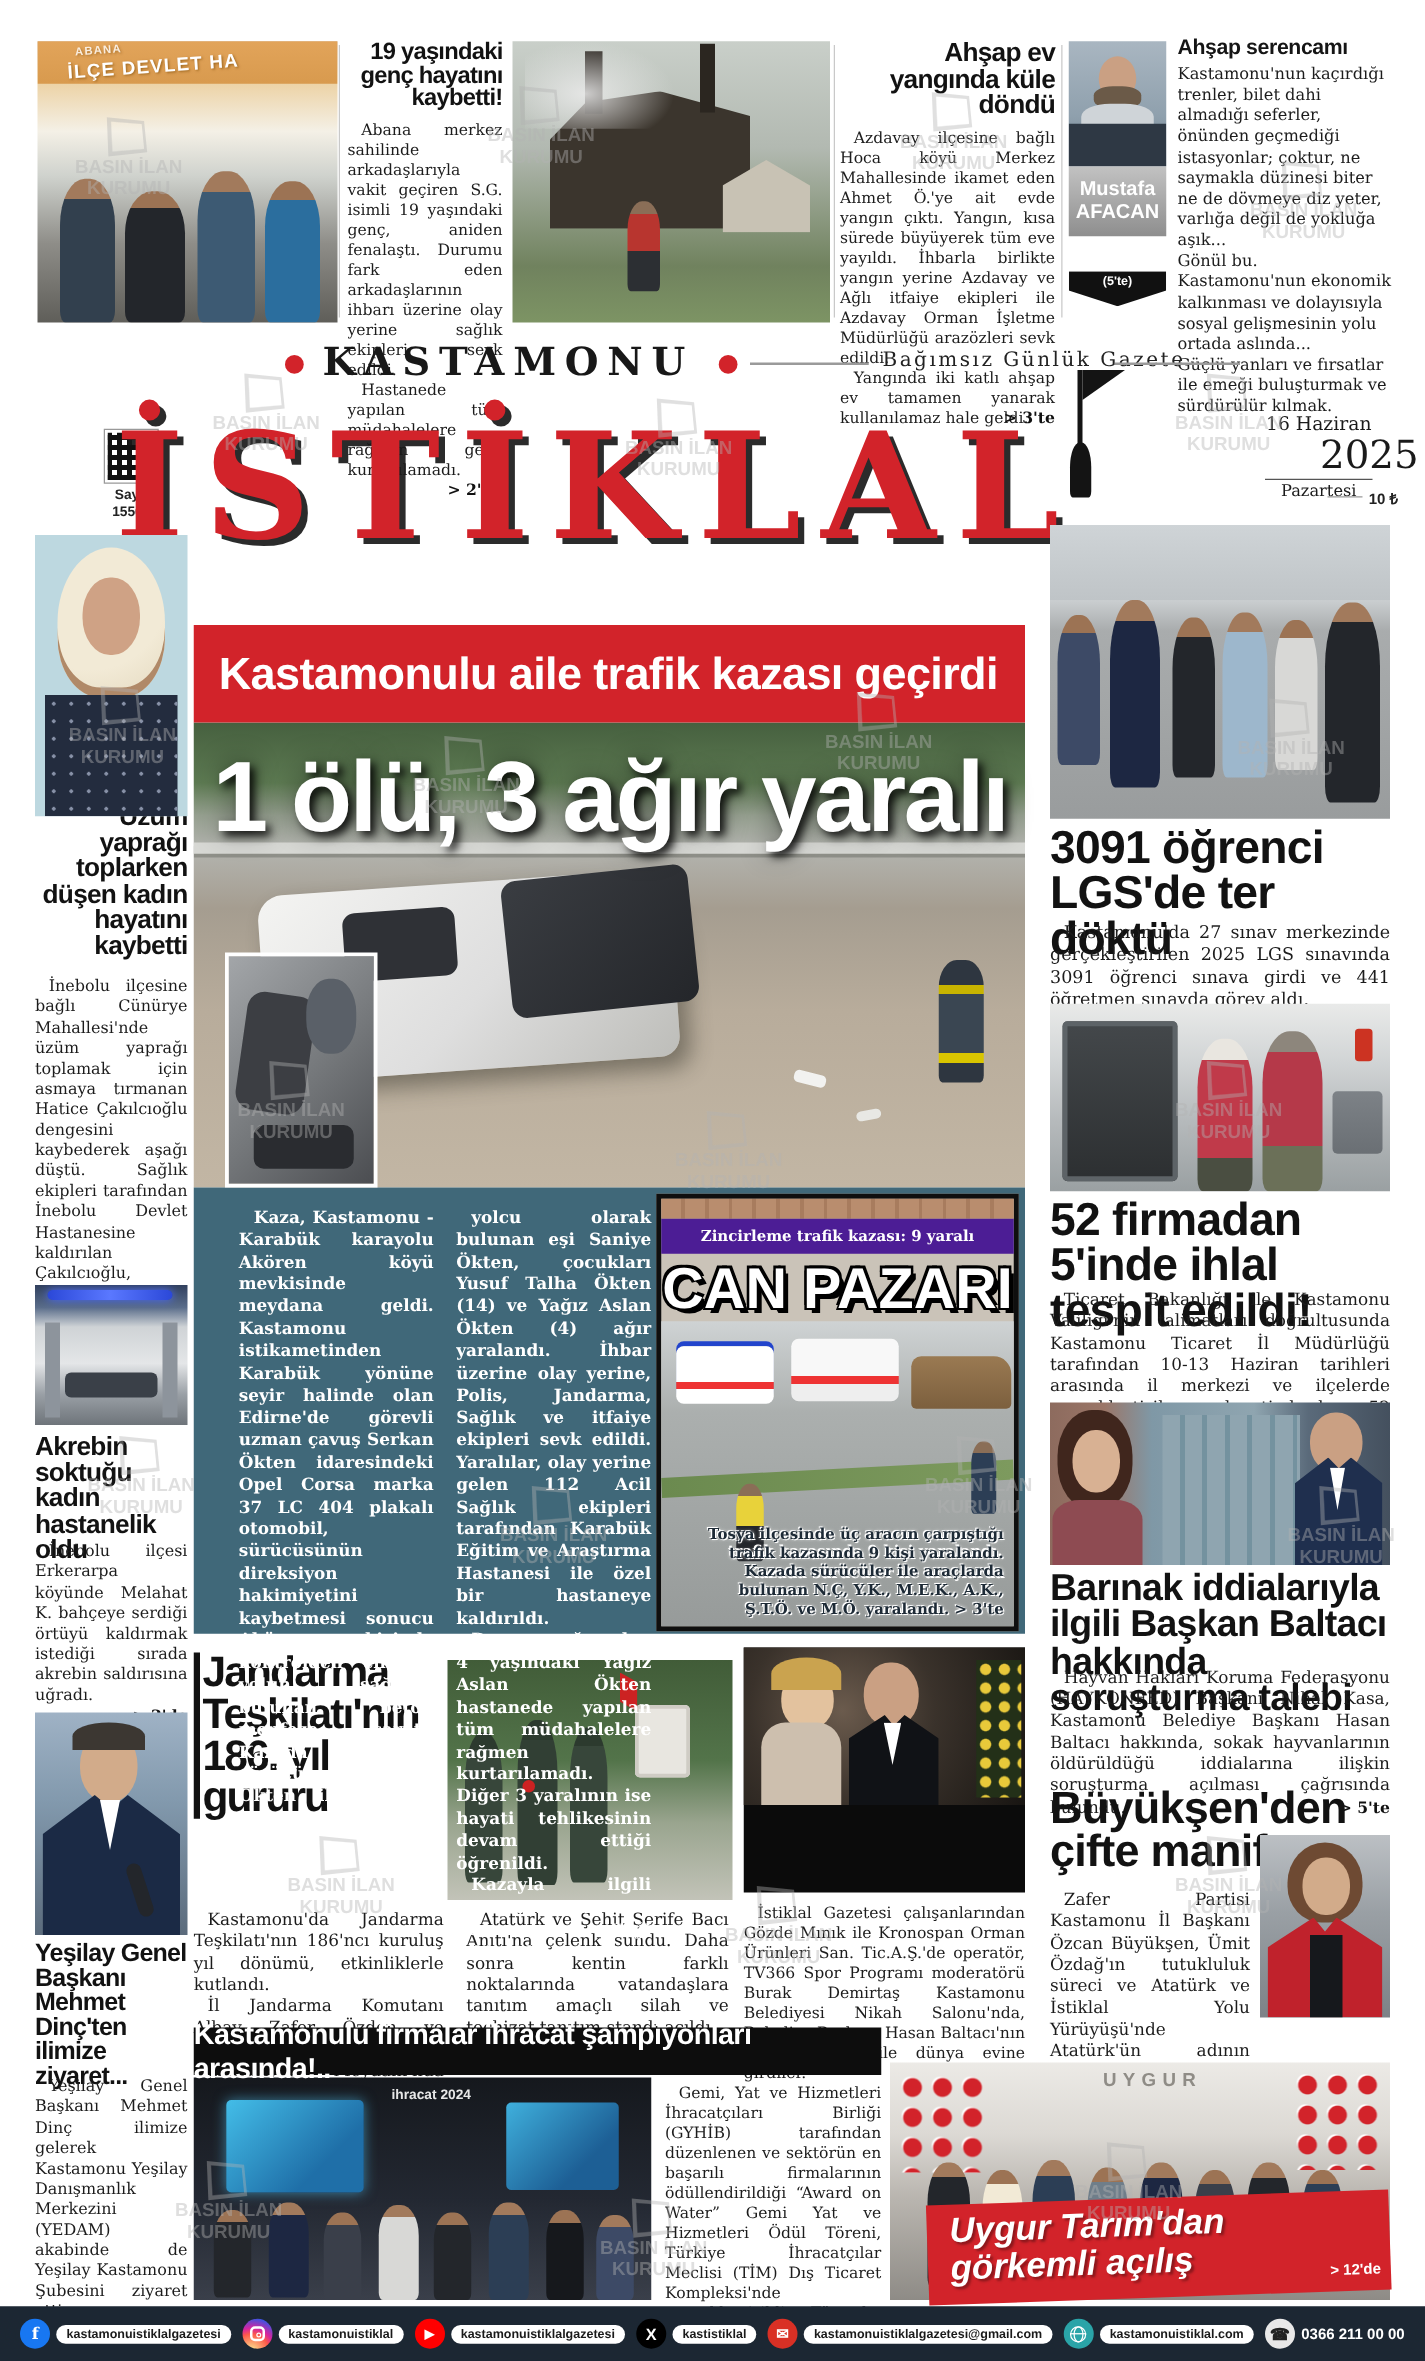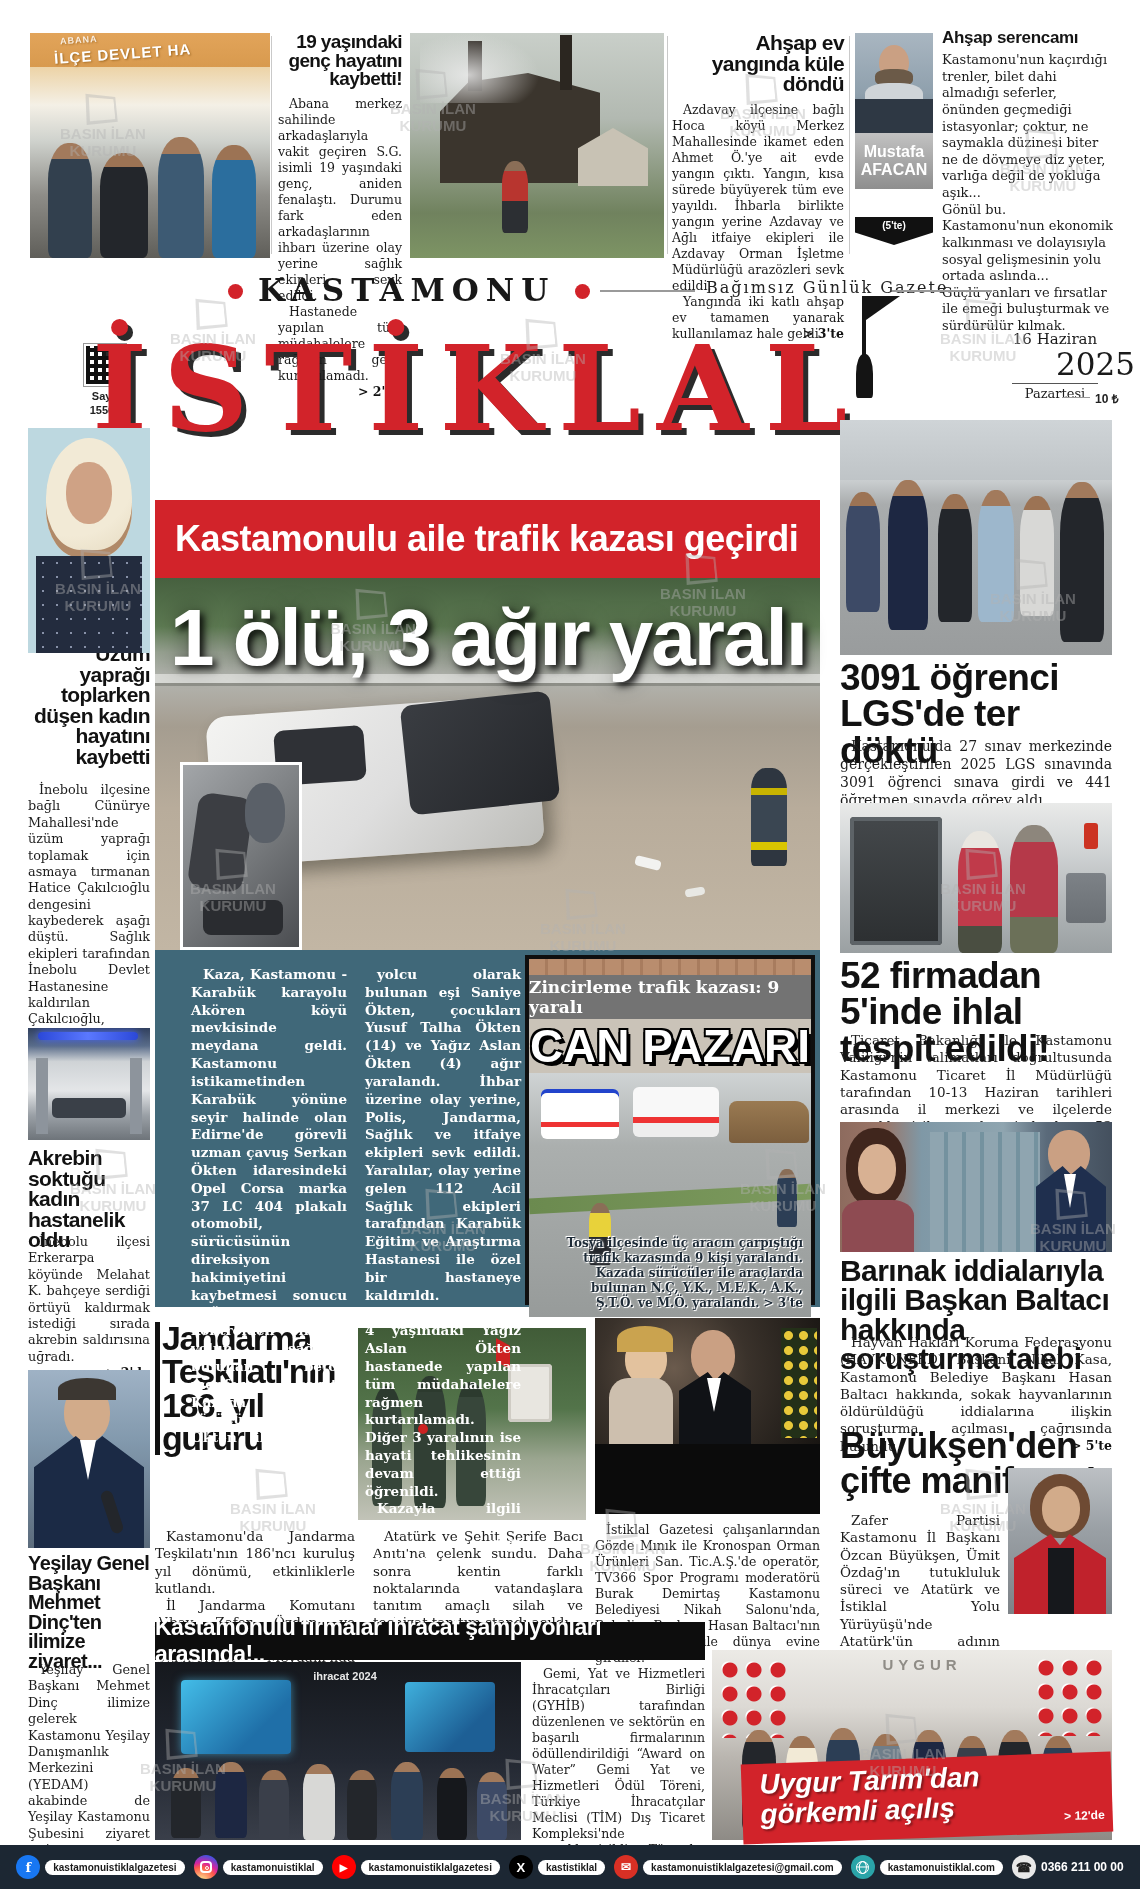--- a/index.html
+++ b/index.html
@@ -64,22 +64,22 @@
                    z-index:3; white-space:nowrap; }
   #lead-box { background:#406879; z-index:2; padding:16px 0 0 36px; }
   #lead-box .col { float:left; width:156px; margin-right:18px; }
   #lead-box p { font-family:"DejaVu Serif",serif; font-weight:700; color:#fff;
                 font-size:13.5px; line-height:1.32; text-align:justify; text-indent:12px; }
   #lead-box .agency { text-align:center; font-size:11px; text-indent:0;font-family:Liberation Serif, serif; }
 
   
   #canbox { border:4px solid #0f0f0f; background:#cac3b8; z-index:4; }
   #can-brick { height:16px; background:repeating-linear-gradient(90deg,#b98d6e 0 16px,#a87c5e 16px 19px); }
-  #can-kicker { height:44px; background:#737373; color:#fff; font-family:"DejaVu Serif",serif;
-                font-weight:700; font-size:17px; display:flex; align-items:center; justify-content:center; }
+  #can-kicker { height:28px; background:#4c1d95; color:#fff; font-family:"DejaVu Serif",serif;
+                font-weight:700; font-size:12px; display:flex; align-items:center; justify-content:center; }
   #can-headline { height:54px; display:flex; align-items:center; justify-content:center;
                   color:#fff; font-weight:700; font-size:46px; letter-spacing:0;
                   text-shadow:2px 2px 0 #000,-2px 2px 0 #000,2px -2px 0 #000,-2px -2px 0 #000,4px 4px 0 #000; }
   #can-caption { position:absolute; right:8px; bottom:6px; width:88%;
                  font-family:"DejaVu Serif",serif; font-weight:700; font-size:12px; line-height:1.25;
                  color:#1d2a36; text-align:right;
                  text-shadow:0 0 3px #fff, 1px 1px 0 #fff, -1px -1px 0 #fff; }
 
   
   #namebox { background:linear-gradient(180deg,#c2c2c2 0%,#8e8e8e 100%); color:#fff;

